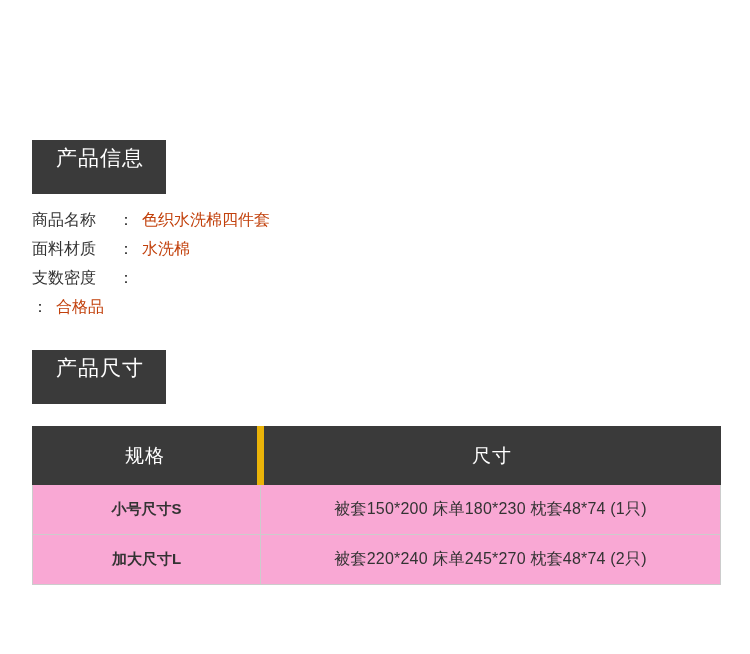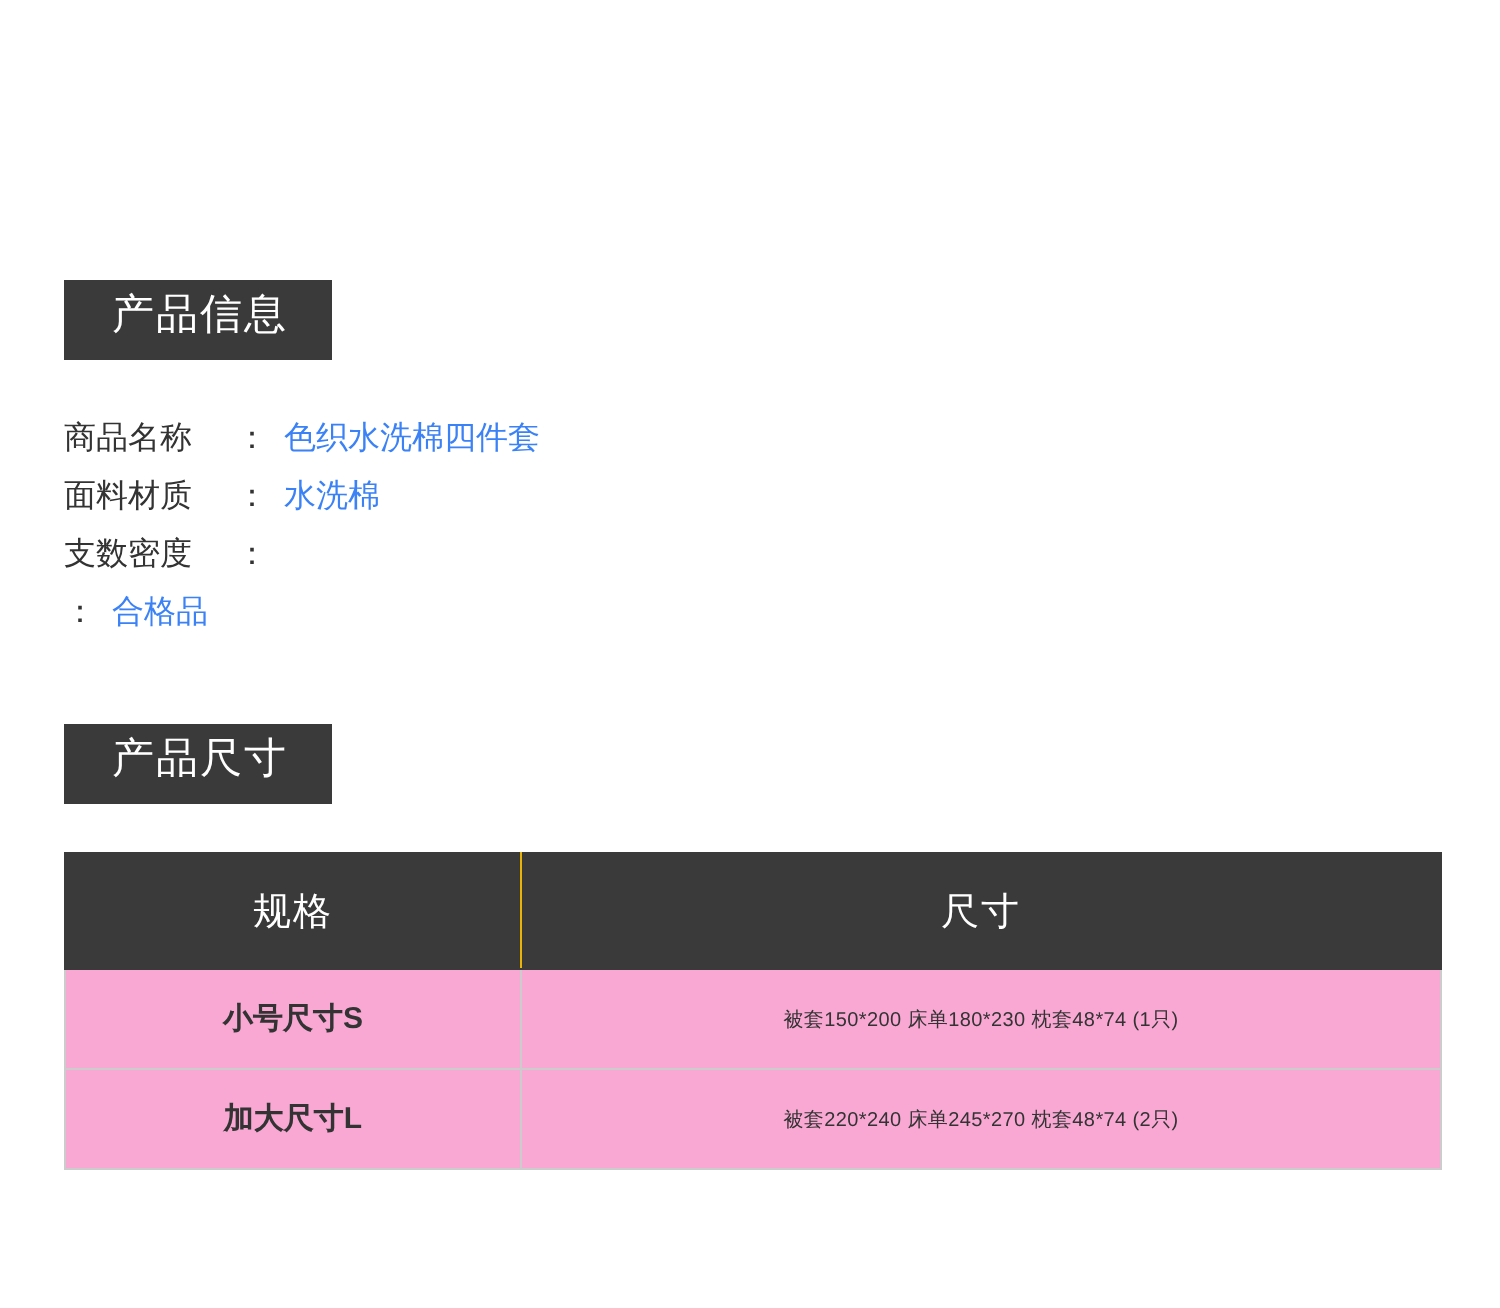--- a/index.html
+++ b/index.html
@@ -23,32 +23,32 @@
   }
 
   
   .section-heading {
     position: absolute;
     background: #3a3a3a;
     color: #ffffff;
     font-size: 21px;
     line-height: 36px;
     height: 36px;
-    padding: 0 22px 4px 24px;
+    padding: 0 22px 18px 24px;
     letter-spacing: 1px;
     white-space: nowrap;
     font-weight: normal;
   }
   #heading-info {
     left: 32px;
     top: 140px;
   }
   #heading-size {
     left: 32px;
-    top: 362px;
+    top: 350px;
   }
 
   
   .info-list {
     position: absolute;
     left: 32px;
     top: 205px;
     width: 560px;
   }
   .info-row {
@@ -59,21 +59,21 @@
     color: #333333;
     white-space: nowrap;
   }
   .info-label {
     min-width: 86px;
   }
   .info-colon {
     padding-right: 8px;
   }
   .info-value {
-    color: #3b82f6;
+    color: #c2410c;
   }
 
   
   .spec-table {
     position: absolute;
     left: 32px;
     top: 426px;
     width: 688px;
     border-collapse: collapse;
     table-layout: fixed;
@@ -87,34 +87,34 @@
   .spec-table thead th {
     background: #3a3a3a;
     color: #ffffff;
     font-size: 19px;
     font-weight: normal;
     height: 55px;
     border-color: #3a3a3a;
     letter-spacing: 1px;
   }
   .spec-table thead th.col-left {
-    border-right: 1px solid #eab308;
+    border-right: 7px solid #eab308;
   }
   .spec-table tbody td {
     height: 47px;
     font-size: 15px;
     color: #333333;
     background: #f9a8d4;
   }
   .spec-table tbody td.cell-spec {
     font-weight: bold;
     font-size: 15px;
   }
   .spec-table tbody td.cell-size {
-    font-size: 10px;
+    font-size: 16px;
     letter-spacing: 0.2px;
     text-align: center;
   }
   .col-w-left { width: 228px; }
   .col-w-right { width: 460px; }
 </style>
 </head>
 <body>
 
 <div class="page">

